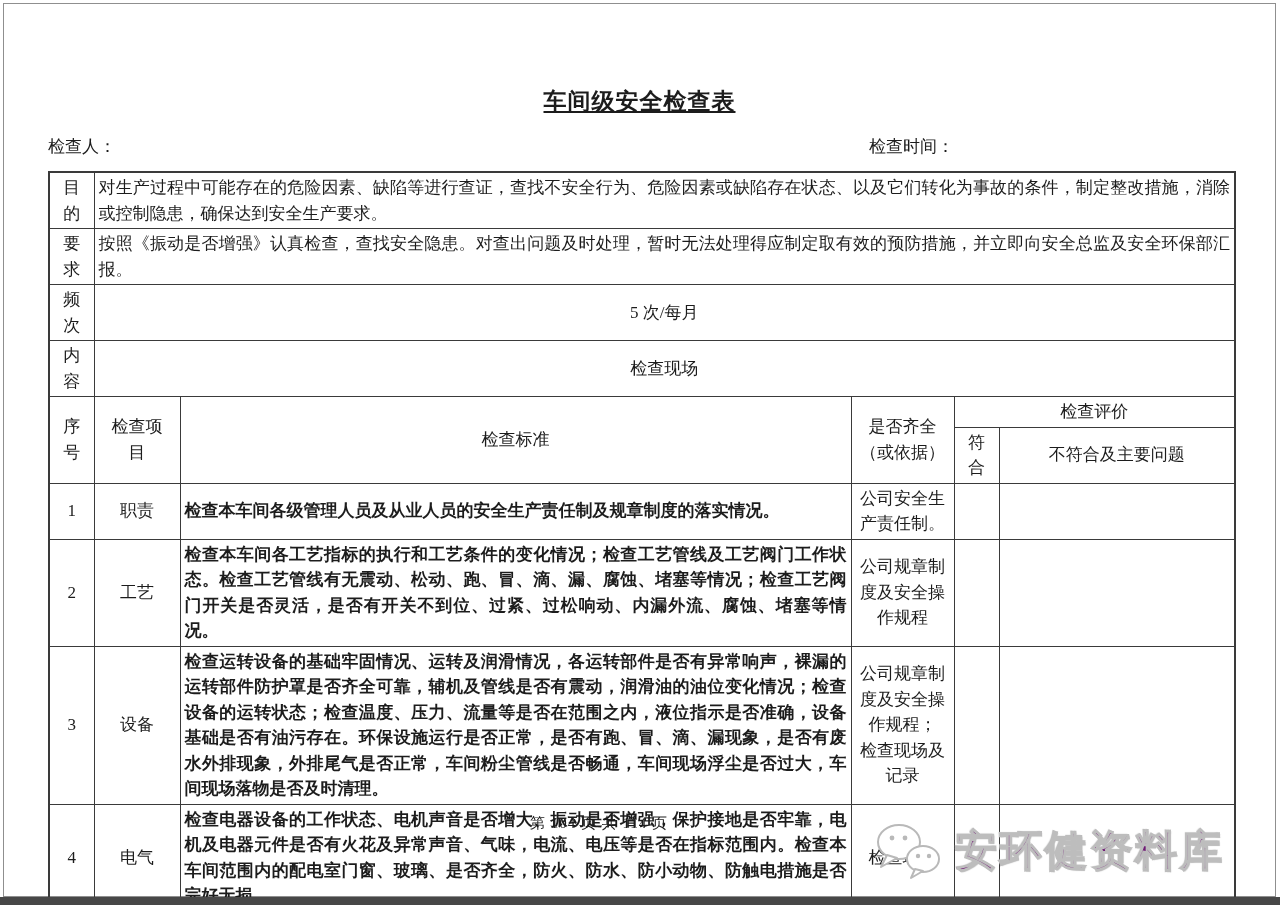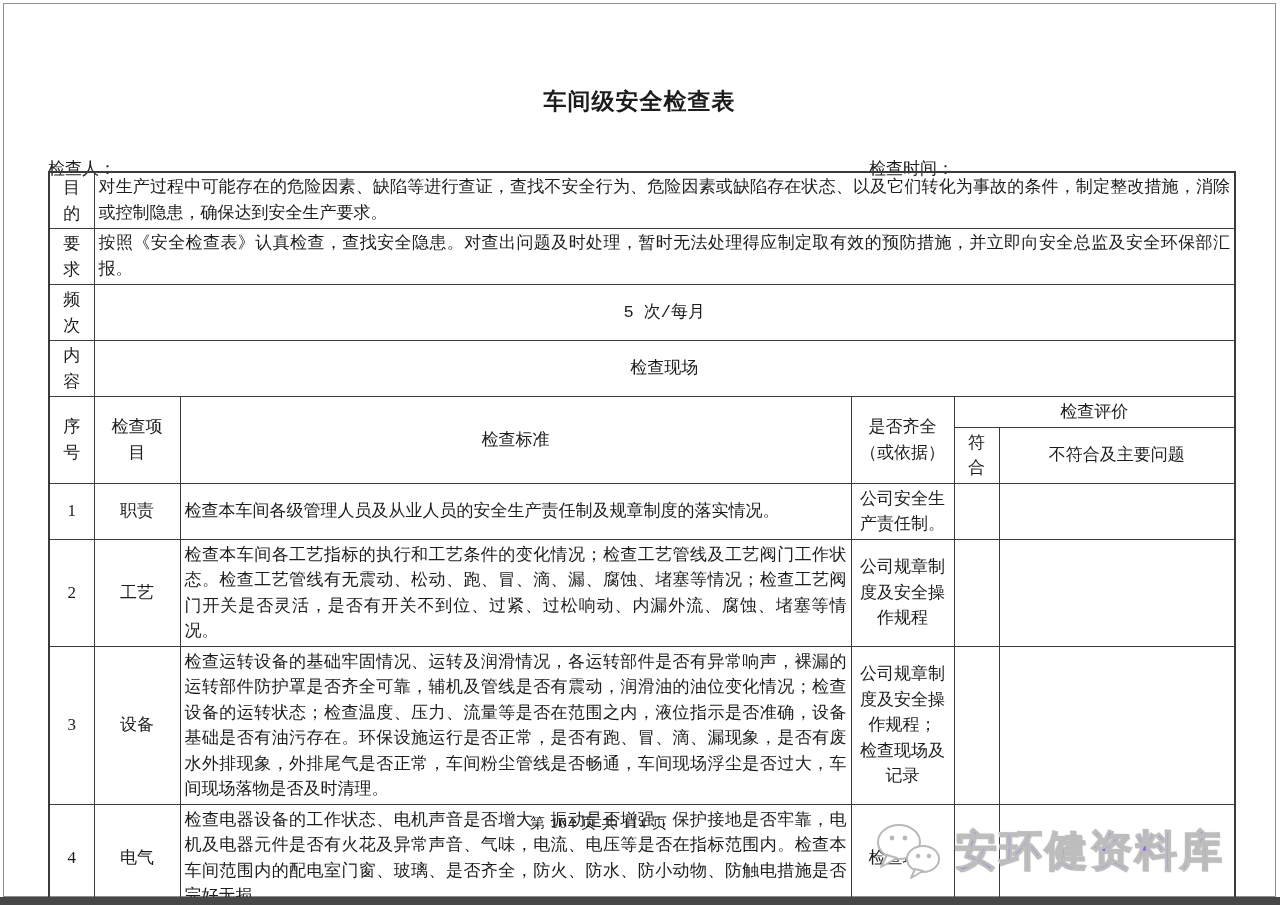--- a/index.html
+++ b/index.html
@@ -14,41 +14,41 @@
   .page {
     position: absolute; left: 3px; top: 3px;
     width: 1273px; height: 894px;
     border: 1px solid #8f8f8f;
     background: #ffffff;
   }
   .title {
     position: absolute; top: 82px; left: 0; width: 100%;
     margin: 0; text-align: center;
     font-family: "Liberation Sans", sans-serif;
-    font-size: 23px; font-weight: 700; letter-spacing: 1px;
+    font-size: 23px; font-weight: 700; letter-spacing: 1px; text-decoration: underline;
   }
-  .meta { position: absolute; top: 153px; left: 44px; width: 1186px; font-size: 17px; }
+  .meta { position: absolute; top: 131px; left: 44px; width: 1186px; font-size: 17px; }
   .meta-right { position: absolute; left: 821px; top: 0; font-family: Liberation Mono, monospace; }
   table.main {
     position: absolute; top: 167px; left: 44px;
     width: 1186px;
     border-collapse: collapse; table-layout: fixed;
     border: 2px solid #3a3a3a;
     font-size: 17px;
   }
   table.main td {
     border: 1px solid #3a3a3a;
     vertical-align: middle;
     padding: 2px 4px;
     line-height: 1.5;
   }
   .vlabel { text-align: center; white-space: pre-line; line-height: 1.5; }
-  .info-text { padding: 2px 10px; text-align: justify; font-family: Liberation Mono, monospace; }
+  .info-text { padding: 2px 10px; text-align: justify; }
   .center { text-align: center; }
-  .std { padding: 2px 8px; text-align: justify; line-height: 1.58; }
+  .std { padding: 2px 8px; text-align: justify; line-height: 1.58; font-weight: bold; }
   .method { text-align: center; white-space: pre-line; line-height: 1.65; margin-left: 8px; }
   .hdr { text-align: center; white-space: pre-line; }
   tr.r-purpose { height: 49px; }
   tr.r-require { height: 43px; }
   tr.r-freq    { height: 50px; }
   tr.r-content { height: 50px; }
   tr.hdr-a     { height: 25px; }
   tr.hdr-b     { height: 45px; }
   tr.row-1     { height: 55px; }
   tr.row-2     { height: 81px; }
@@ -58,21 +58,21 @@
     position: absolute; top: 810px; left: 0; width: 1190px;
     text-align: center; font-size: 15px; letter-spacing: 1px;
   }
   .watermark {
     position: absolute; top: 818px; right: 50px;
     display: flex; align-items: center; gap: 10px;
   }
   .watermark-text {
     font-family: "Liberation Sans", sans-serif;
     font-size: 42px; font-weight: 700; letter-spacing: 3px;
-    color: #8b5cf6;
+    color: #701a75;
     -webkit-text-stroke: 1.5px #bdbdbd;
     text-shadow: 1px 1px 1px #c9c9c9, -1px -1px 1px #d6d6d6;
   }
   .bottom-bar {
     position: absolute; left: 0; top: 897px;
     width: 1280px; height: 8px; background: #474747;
   }
 </style>
 </head>
 <body>
@@ -97,21 +97,21 @@
     </colgroup>
     <tbody>
       <tr class="r-purpose">
         <td class="vlabel">目
 的</td>
         <td class="info-text" colspan="5">对生产过程中可能存在的危险因素、缺陷等进行查证，查找不安全行为、危险因素或缺陷存在状态、以及它们转化为事故的条件，制定整改措施，消除或控制隐患，确保达到安全生产要求。</td>
       </tr>
       <tr class="r-require">
         <td class="vlabel">要
 求</td>
-        <td class="info-text" colspan="5">按照《安全检查表》认真检查，查找安全隐患。对查出问题及时处理，暂时无法处理得应制定取有效的预防措施，并立即向安全总监及安全环保部汇报。</td>
+        <td class="info-text" colspan="5">按照《振动是否增强》认真检查，查找安全隐患。对查出问题及时处理，暂时无法处理得应制定取有效的预防措施，并立即向安全总监及安全环保部汇报。</td>
       </tr>
       <tr class="r-freq">
         <td class="vlabel">频
 次</td>
         <td class="info-text center" colspan="5">5 次/每月</td>
       </tr>
       <tr class="r-content">
         <td class="vlabel">内
 容</td>
         <td class="info-text center" colspan="5">检查现场</td>

